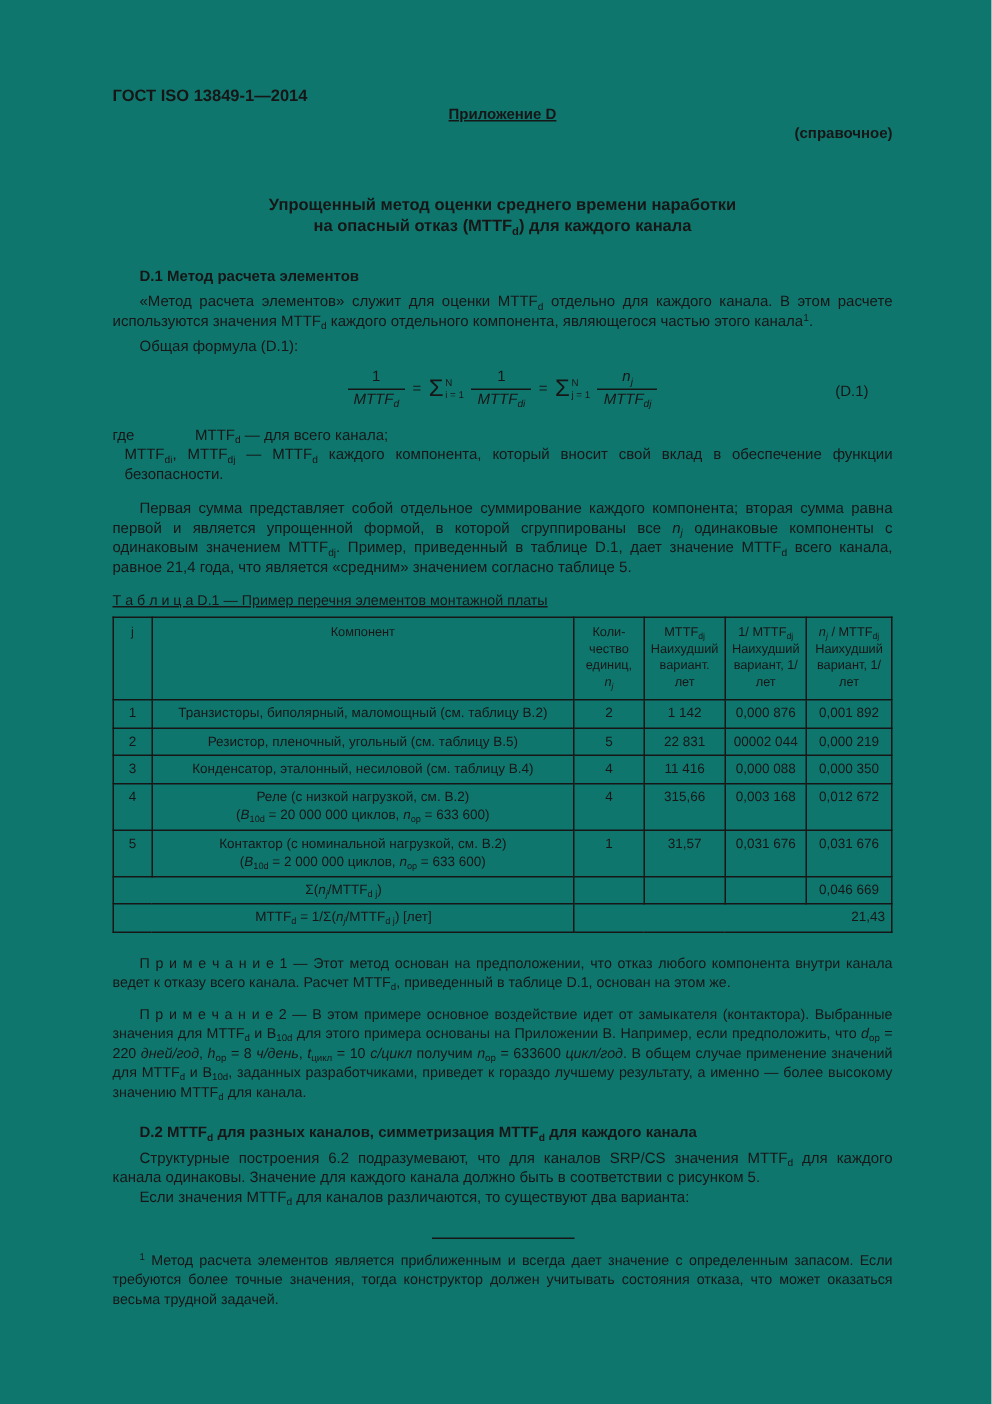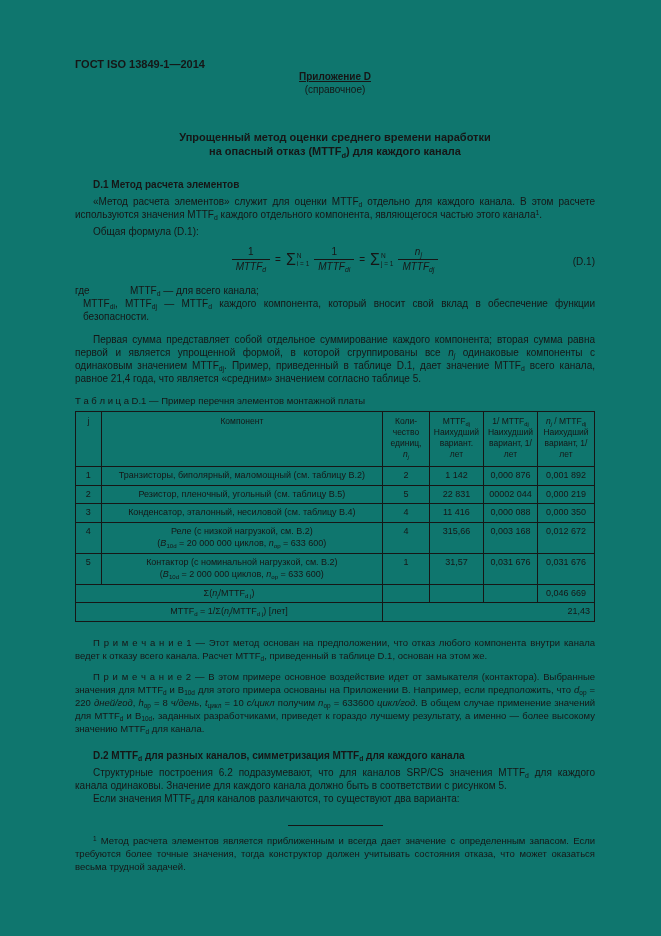--- a/index.html
+++ b/index.html
@@ -9,42 +9,42 @@
     width: 661px;
     height: 936px;
     background: #0f766e;
     font-family: "Liberation Sans", sans-serif;
     color: #161616;
     padding: 58px 66px 0 75px;
     overflow: hidden;
   }
   .doc-code { font-size: 11px; font-weight: bold; }
   .annex-label { text-align: center; font-size: 10px; font-weight: bold; line-height: 13px; text-decoration: underline; }
-  .annex-type  { text-align: center; font-size: 10px; font-weight: normal; line-height: 13px; }
+  .annex-type  { text-align: right; font-size: 10px; font-weight: bold; line-height: 13px; }
   .doc-title { margin-top: 34px; text-align: center; font-size: 11px; font-weight: bold; line-height: 14px; }
   .sec-heading { margin-top: 20px; font-size: 10px; font-weight: bold; text-indent: 18px; line-height: 13px; }
   p.body-par { margin: 4px 0 0 0; font-size: 10px; line-height: 13px; text-align: justify; text-indent: 18px; }
   p.no-just { text-align: left; }
 
   .formula-row { position: relative; margin: 8px 0 6px 0; min-height: 32px; }
   .formula { display: flex; justify-content: center; align-items: center; gap: 5px; font-size: 10px; }
   .frac { display: inline-flex; flex-direction: column; align-items: center; line-height: 12px; }
   .frac .num { padding: 0 4px 1px 4px; }
   .frac .den { border-top: 1px solid #161616; padding: 1px 4px 0 4px; }
   .sum { display: inline-flex; align-items: center; }
   .sigma { font-size: 16px; line-height: 1; }
   .limits { display: inline-flex; flex-direction: column; align-items: flex-start; font-size: 6.5px; line-height: 1.2; margin-left: 1px; }
-  .formula-label { position: absolute; right: 0; top: 10px; font-size: 10px; }
+  .formula-label { position: absolute; right: 16px; top: 10px; font-size: 10px; }
 
   .where-block { margin-top: 4px; font-size: 10px; line-height: 13px; }
   .where-l1 { display: flex; }
   .where-l1 .w-intro { width: 55px; }
   .where-l2 { padding-left: 8px; text-align: justify; }
 
-  .table-caption { margin-top: 10px; font-size: 9.5px; line-height: 12px; }
+  .table-caption { margin-top: 10px; font-size: 9.5px; line-height: 12px; text-decoration: underline; }
 
   table.comp { margin-top: 4px; width: 520px; border-collapse: collapse; border: 1.5px solid #161616; font-size: 9px; }
   table.comp th, table.comp td { border: 1px solid #161616; padding: 3px 4px; vertical-align: top; line-height: 11.5px; }
   table.comp thead th { border-bottom: 1.5px solid #161616; font-weight: normal; font-size: 8.5px; text-align: center; line-height: 11px; padding-top: 4px; padding-bottom: 6px; }
   td.c { text-align: center; }
   td.r { text-align: right; padding-right: 6px; }
   td.lbl { text-align: center; }
   .comp-note { margin-top: 1px; }
 
   .note-par { margin: 8px 0 0 0; font-size: 9.5px; line-height: 13px; text-align: justify; text-indent: 18px; }

